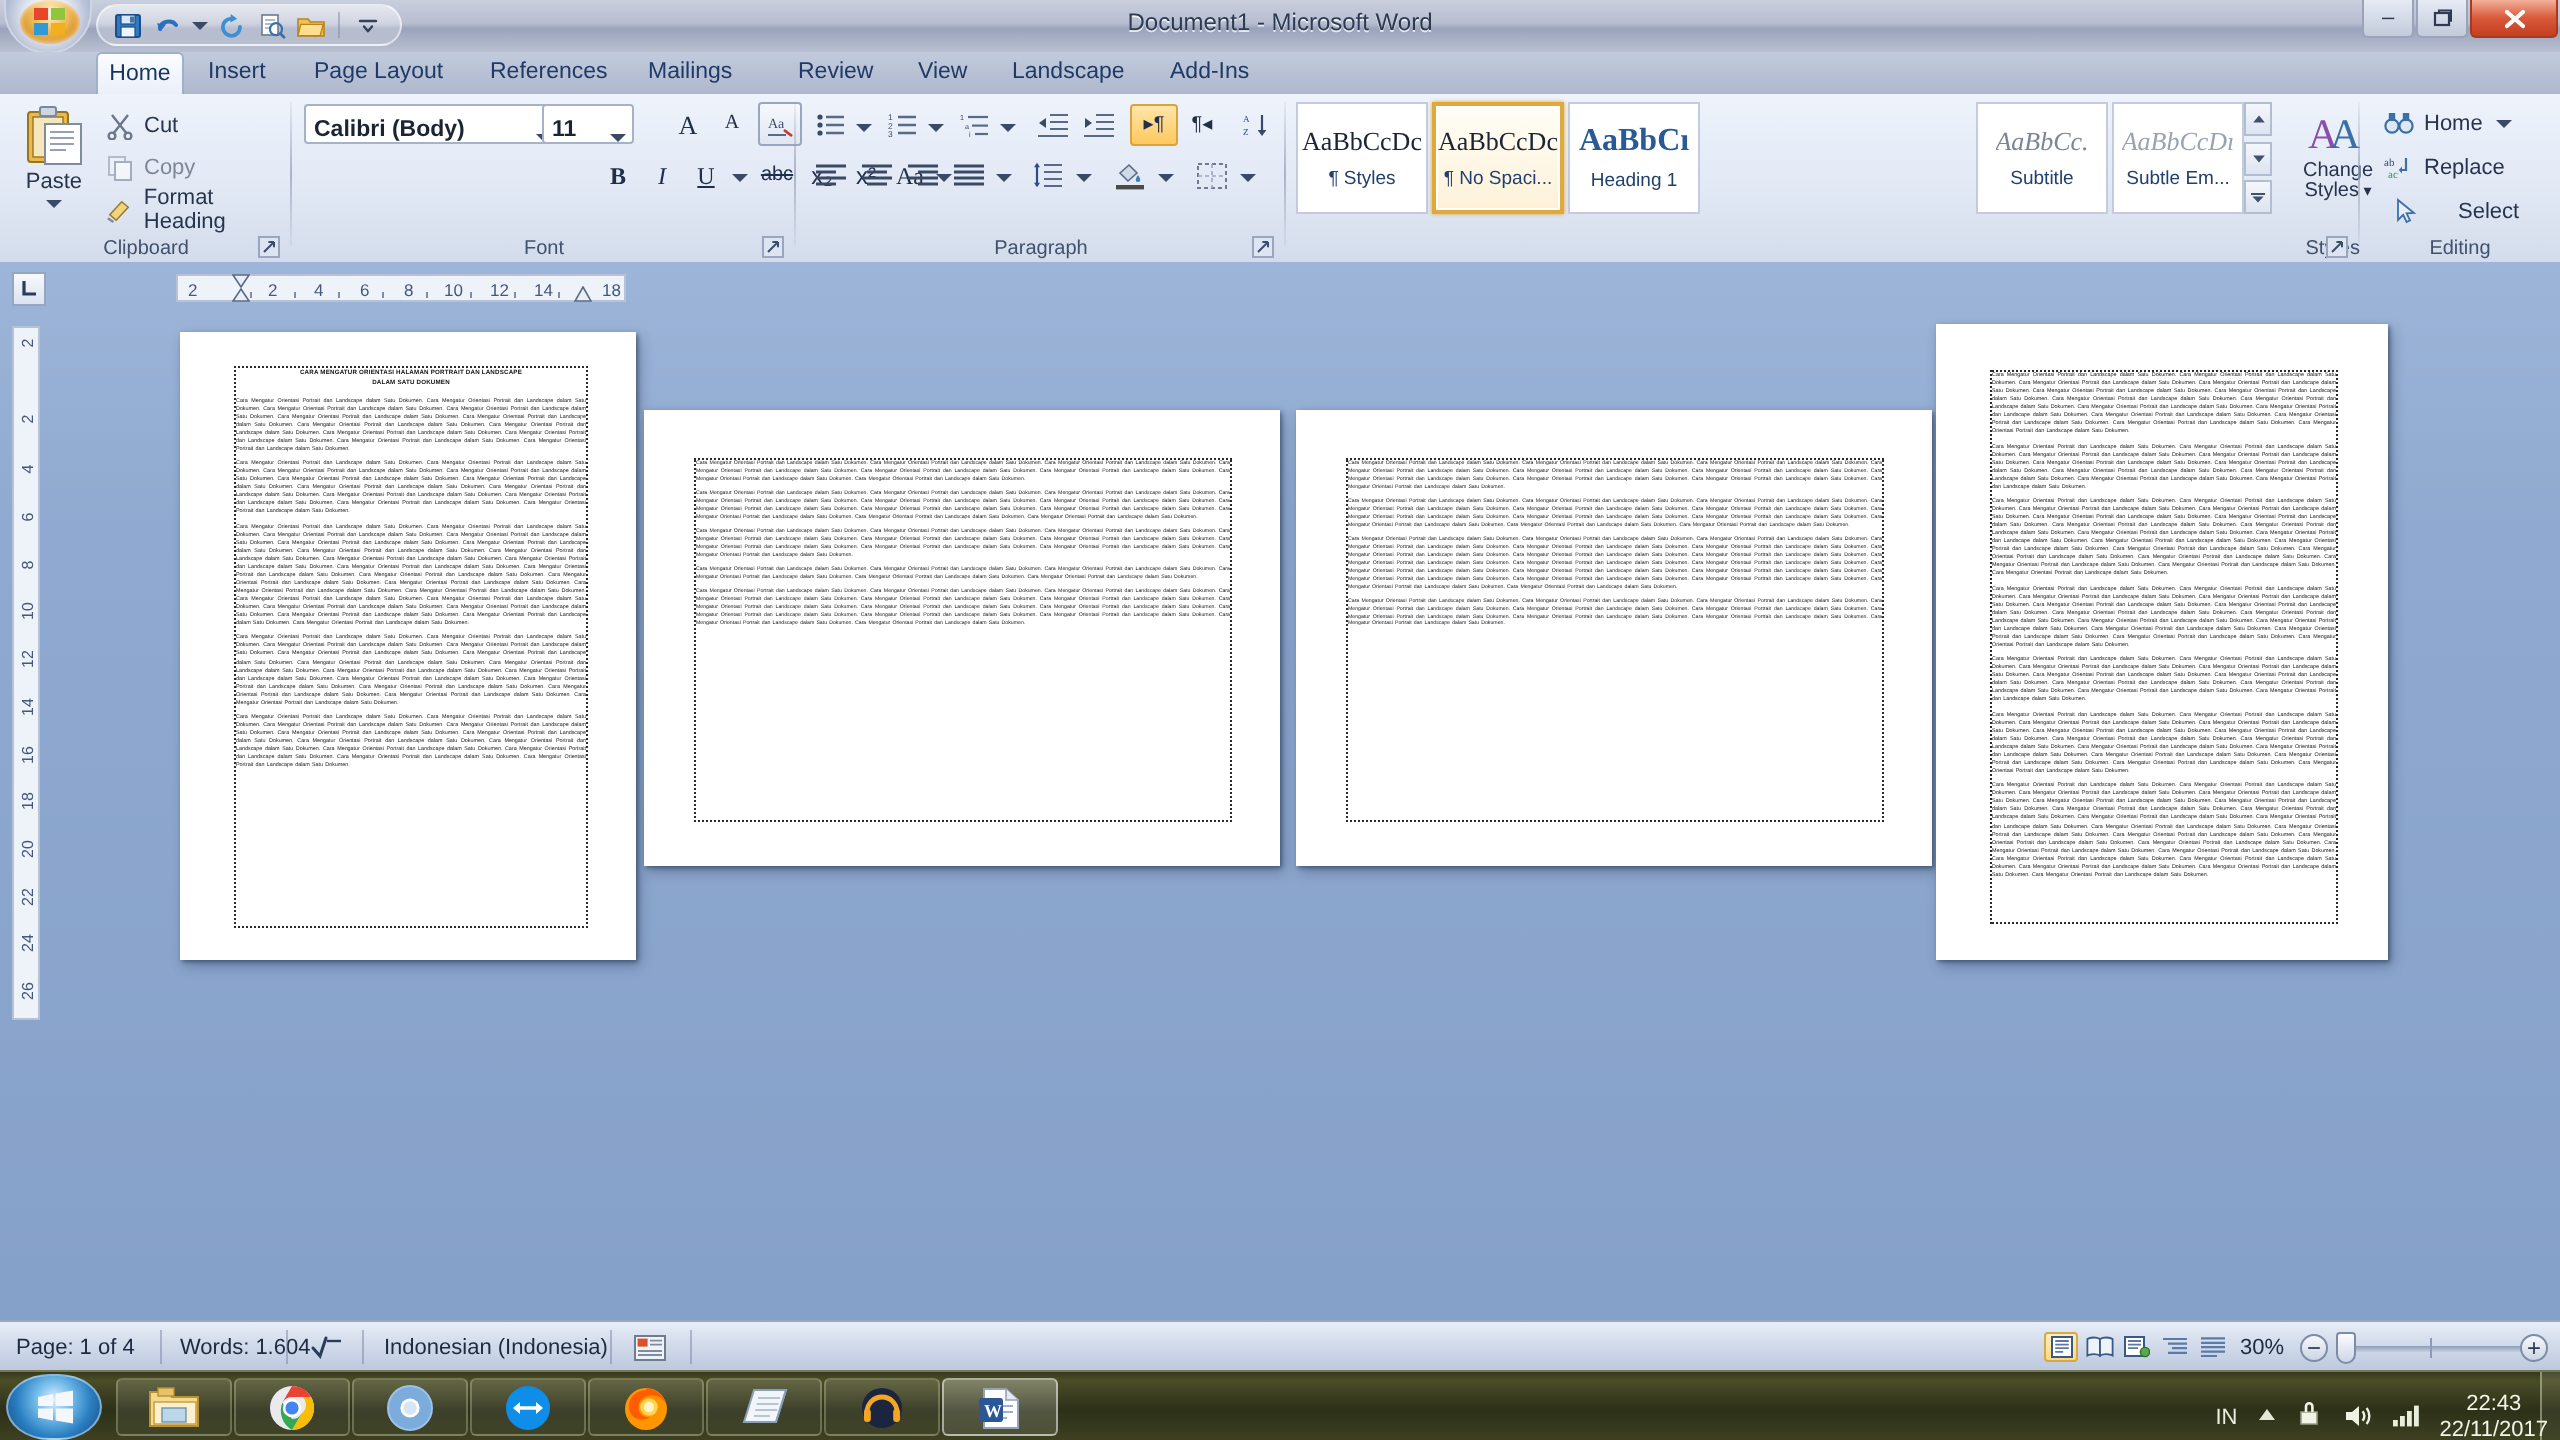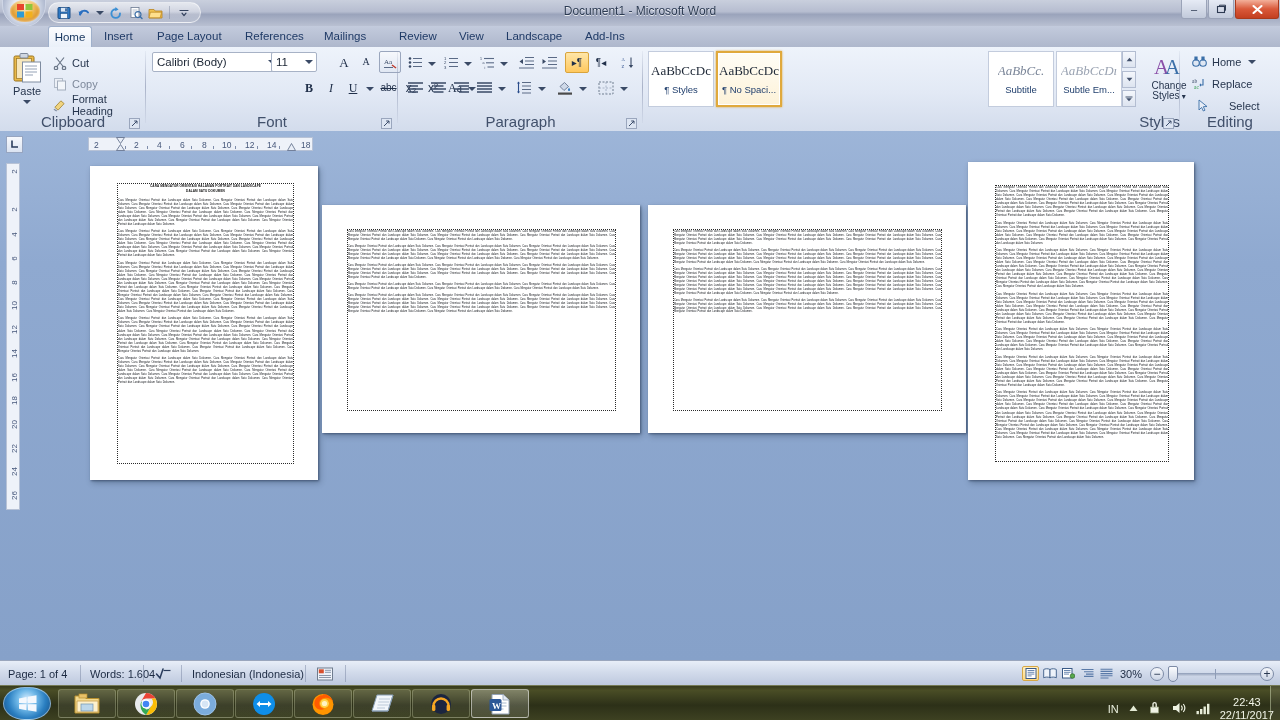--- a/index.html
+++ b/index.html
@@ -65,37 +65,37 @@
 
   
   .ribbon{
     position:absolute;left:0;top:47px;width:1280px;height:84px;
     background:linear-gradient(to bottom,#eef3fb 0%,#e2e9f5 55%,#d3dcec 100%);
     border-bottom:1px solid #9aa6bd;
   }
   .group{position:absolute;top:0;height:84px;}
   .group-sep{position:absolute;top:4px;width:1px;height:72px;background:linear-gradient(to bottom,rgba(150,160,185,.1),rgba(150,160,185,.75),rgba(150,160,185,.1));}
   .group-label{
-    position:absolute;bottom:1px;width:100%;text-align:center;font-size:15px;color:#41506b;
+    position:absolute;bottom:1px;width:100%;text-align:center;font-size:10px;color:#41506b;
   }
   .dlg-launcher{position:absolute;bottom:2px;width:11px;height:11px;}
 
   .rbtn{display:flex;align-items:center;border:1px solid transparent;border-radius:2px;box-sizing:border-box;}
   .rbtn .lbl{font-size:11px;color:#26354d;}
 
   
   .paste-btn{position:absolute;left:6px;top:4px;width:42px;height:62px;display:flex;flex-direction:column;align-items:center;justify-content:flex-start;}
   .paste-lbl{font-size:11px;color:#26354d;margin-top:1px;}
   .caret-dn{width:0;height:0;border-left:4px solid transparent;border-right:4px solid transparent;border-top:4px solid #3a4a66;margin-top:3px;}
   .cbitem{position:absolute;left:52px;height:18px;display:flex;align-items:center;gap:5px;}
 
   
   .combo{
     position:absolute;height:20px;background:#fff;border:1px solid #a7b2c6;border-radius:2px;
-    display:flex;align-items:center;box-sizing:border-box;font-size:11.5px;color:#1a2433;
+    display:flex;align-items:flex-end;box-sizing:border-box;font-size:11.5px;color:#1a2433;font-weight:bold;
   }
   .combo .cval{padding-left:4px;flex:1;overflow:hidden;white-space:nowrap;}
   .combo .carr{width:14px;display:flex;align-items:center;justify-content:center;}
   .sqbtn{
     position:absolute;border:1px solid transparent;border-radius:2px;box-sizing:border-box;
     display:flex;align-items:center;justify-content:center;
   }
   .sqbtn.on{background:linear-gradient(to bottom,#ffe6a8,#ffc85e);border-color:#d9a43c;}
   .glyph{font-size:12px;color:#21304a;line-height:1;}
 
@@ -541,20 +541,24 @@
     </div>
 
     <div class="group" style="left:643px;width:537px">
       <div class="stylebox" style="left:5px">
         <div class="sp">AaBbCcDc</div>
         <div class="sn">¶ Styles</div>
       </div>
       <div class="stylebox sel" style="left:73px">
         <div class="sp">AaBbCcDc</div>
         <div class="sn">¶ No Spaci...</div>
+      </div>
+      <div class="stylebox" style="left:141px">
+        <div class="sp" style="font-size:16px;font-weight:bold;color:#2a5a96">AaBbCı</div>
+        <div class="sn">Heading 1</div>
       </div>
       <div class="stylebox" style="left:413px">
         <div class="sp" style="font-style:italic;color:#9aa3b2">AaBbCcDı</div>
         <div class="sn">Subtle Em...</div>
       </div>
       <div class="stylebox" style="left:345px">
         <div class="sp" style="font-style:italic;color:#7a8598">AaBbCc.</div>
         <div class="sn">Subtitle</div>
       </div>
 

